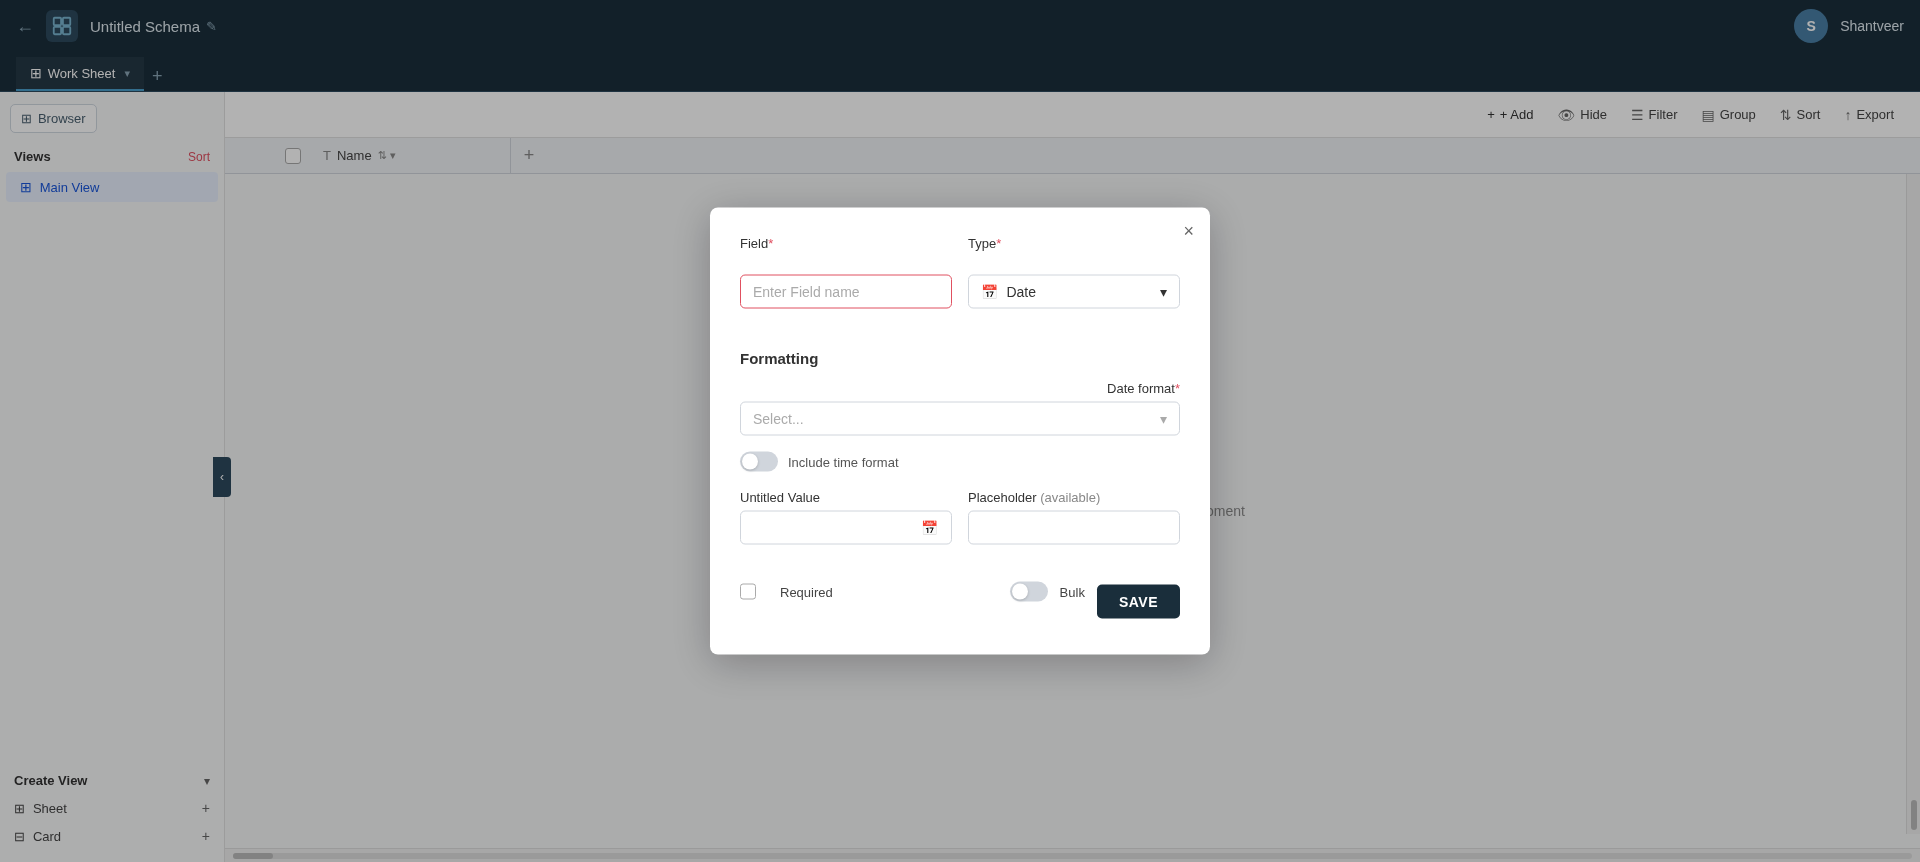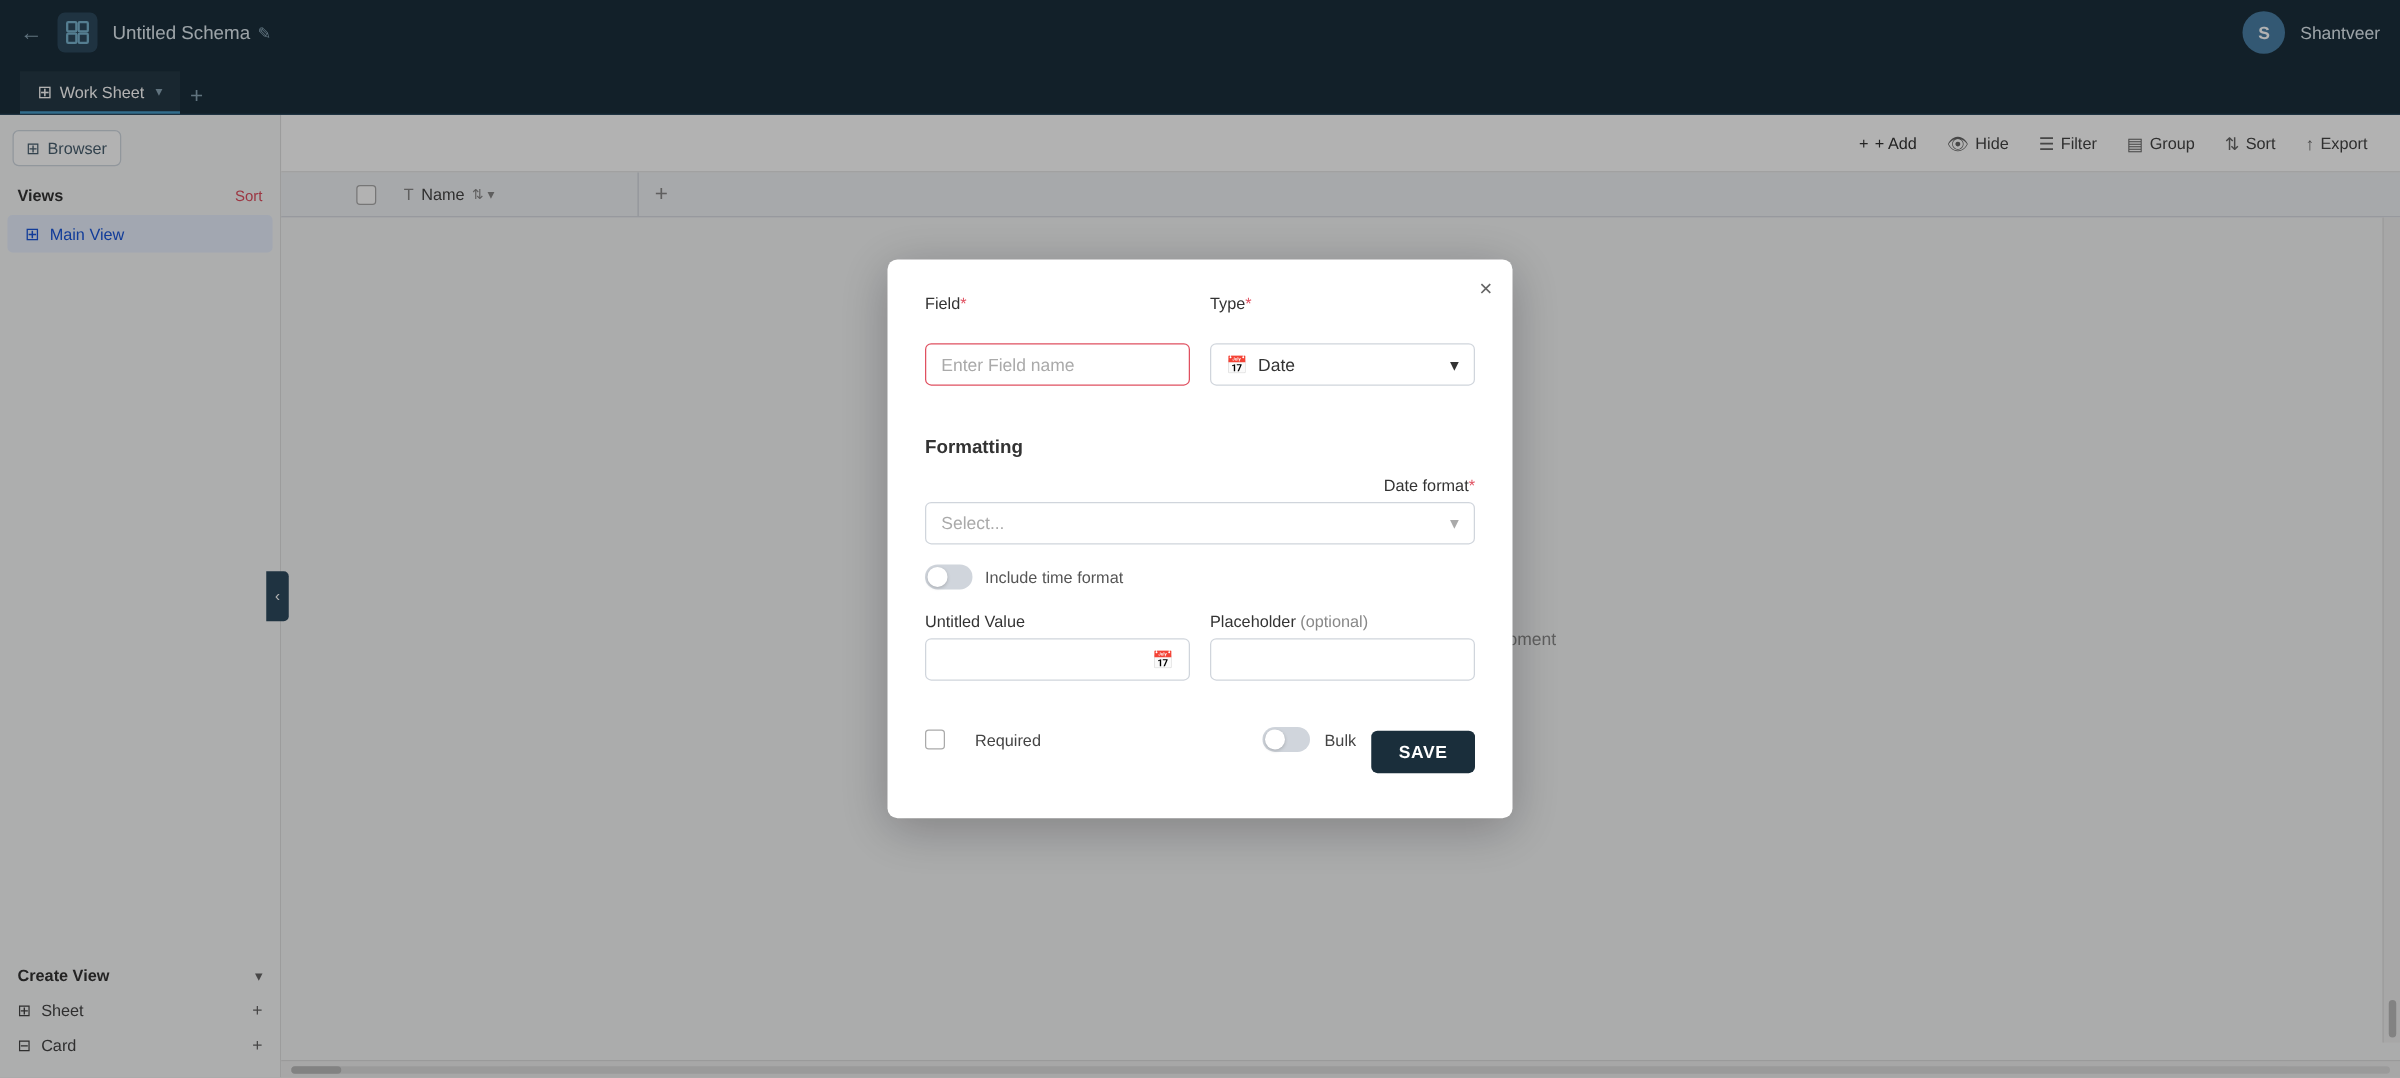--- a/index.html
+++ b/index.html
@@ -601,21 +601,21 @@
           <span>Untitled Value</span>
         </label>
         <div class="dp-input">
           <span class="dp-input-text"></span>
           <span>📅</span>
         </div>
       </div>
       <div class="dp-field">
         <label>
           <span>Placeholder</span>
-          <span class="optional">(optional)</span>
+          <span class="optional">(available)</span>
         </label>
         <input type="text" class="dp-input" style="border: 1px solid rgb(208, 213, 220); border-radius: 5px; padding: 8px 12px; width: 100%; font-size: 14px;">
       </div>
     </div>
 
     <div class="required-bulk-row">
       <div class="req-left">
         <div class="checkbox"></div>
         <span class="checkbox-label">Required</span>
       </div>

